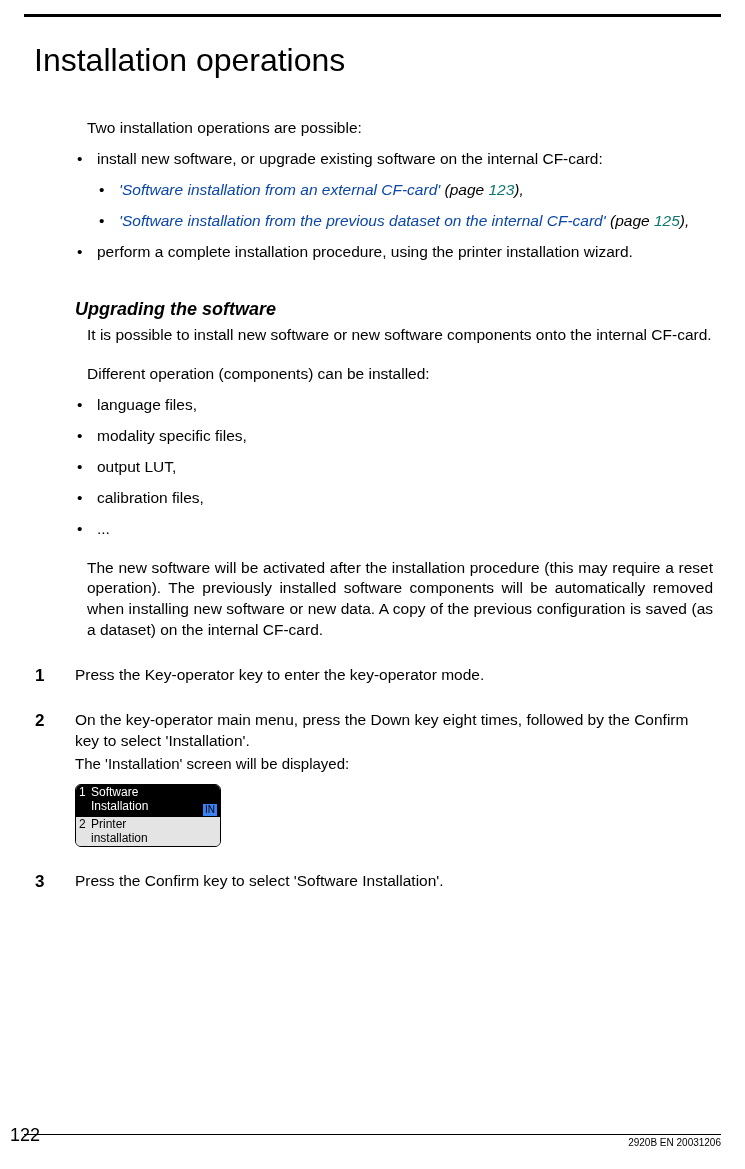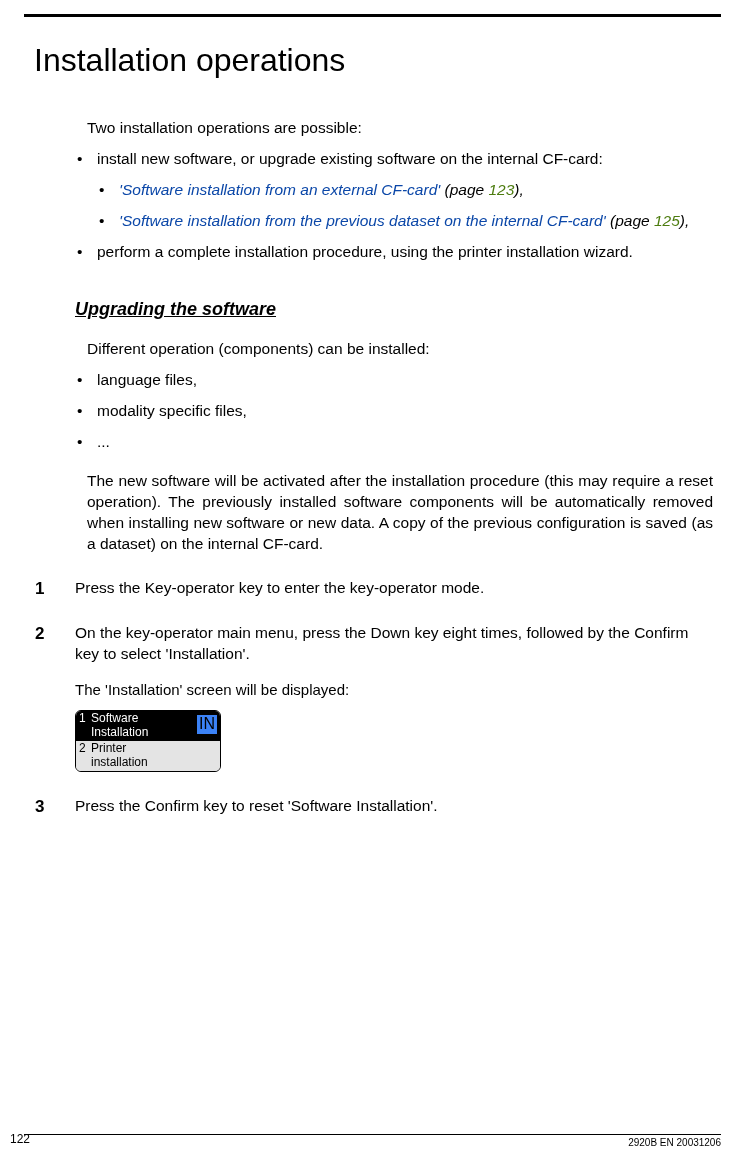--- a/index.html
+++ b/index.html
@@ -33,74 +33,73 @@
   ul.outer > li { position: relative; padding-left: 22px; margin: 10px 0; }
   ul.outer > li::before {
     content: "•"; position: absolute; left: 2px; top: 0;
   }
   ul.inner { list-style: none; padding: 0; margin: 6px 0 0 0; }
   ul.inner > li { position: relative; padding-left: 22px; margin: 10px 0; }
   ul.inner > li::before {
     content: "•"; position: absolute; left: 2px; top: 0;
   }
   .link { color: #0b47a8; font-style: italic; }
-  .blue-italic { color: #4d7c0f; font-style: italic; }
+  .blue-italic { color: #0f766e; font-style: italic; }
   .italic { font-style: italic; }
   h2.subheading {
     font-size: 18px;
     font-weight: bold;
     font-style: italic;
     margin: 34px 0 4px 0;
-    text-decoration: underline;
   }
   .just { text-align: justify; }
   ol.steps { list-style: none; padding: 0; margin: 20px 0 0 0; counter-reset: step; }
   ol.steps > li {
     position: relative;
     padding-left: 0;
     margin: 24px 0 0 0;
   }
   ol.steps > li .stepnum {
     position: absolute;
     left: -40px;
     top: 0;
     font-weight: bold;
     font-size: 17px;
   }
-  .after-step { margin-top: 15px; font-size: 15px; }
+  .after-step { margin-top: 2px; font-size: 15px; }
   .screen {
     margin-top: 10px;
     width: 146px;
     border: 1px solid #000;
     border-radius: 6px;
     overflow: hidden;
     font-size: 12px;
     line-height: 1.15;
   }
   .screen .row { display: flex; padding: 1px 3px; }
   .screen .row.sel { background: #000; color: #fff; }
   .screen .row .idx { width: 12px; flex: 0 0 12px; }
   .screen .row .txt { flex: 1 1 auto; }
   .screen .row .tag {
     background: #3b82f6; color: #000;
-    font-size: 16px; padding: 0 2px;
+    font-size: 10px; padding: 0 2px;
     align-self: flex-start;
-    margin-top: 3px;
+    margin-top: 18px;
   }
   .screen .row.unsel { background: #e4e4e4; color: #000; }
   .footer-rule {
     position: absolute;
     left: 24px; right: 24px; bottom: 34px;
     border-top: 1px solid #000;
   }
   .page-num {
     position: absolute;
     left: 10px;
     bottom: 22px;
-    font-size: 12px;
+    font-size: 18px;
     margin-top: 44px;
   }
   .doc-id {
     position: absolute;
     right: 24px;
     bottom: 20px;
     font-size: 10px;
   }
 </style>
 </head>
@@ -127,26 +126,29 @@
         </li>
       </ul>
     </li>
     <li>
       <span>perform a complete installation procedure, using the printer installation wizard.</span>
     </li>
   </ul>
 
   <h2 class="subheading">Upgrading the software</h2>
 
+  <p class="para just">It is possible to install new software or new software components onto the internal CF-card.</p>
 
   <p class="para space">Different operation (components) can be installed:</p>
 
   <ul class="outer">
     <li><span>language files,</span></li>
     <li><span>modality specific files,</span></li>
+    <li><span>output LUT,</span></li>
+    <li><span>calibration files,</span></li>
     <li><span>...</span></li>
   </ul>
 
   <p class="para just space">The new software will be activated after the installation procedure (this may require a reset operation). The previously installed software components will be automatically removed when installing new software or new data. A copy of the previous configuration is saved (as a dataset) on the internal CF-card.</p>
 
   <ol class="steps">
     <li>
       <span class="stepnum">1</span>
       <span class="just">Press the Key-operator key to enter the key-operator mode.</span>
     </li>
@@ -168,21 +170,21 @@
           <div class="idx">2</div>
           <div class="txt">
             <div>Printer</div>
             <div>installation</div>
           </div>
         </div>
       </div>
     </li>
     <li>
       <span class="stepnum">3</span>
-      <span>Press the Confirm key to reset 'Software Installation'.</span>
+      <span>Press the Confirm key to select 'Software Installation'.</span>
     </li>
   </ol>
 
 </div>
 
 <div class="footer-rule"></div>
 <div class="page-num">122</div>
 <div class="doc-id">2920B EN 20031206</div>
 
 </body></html>

